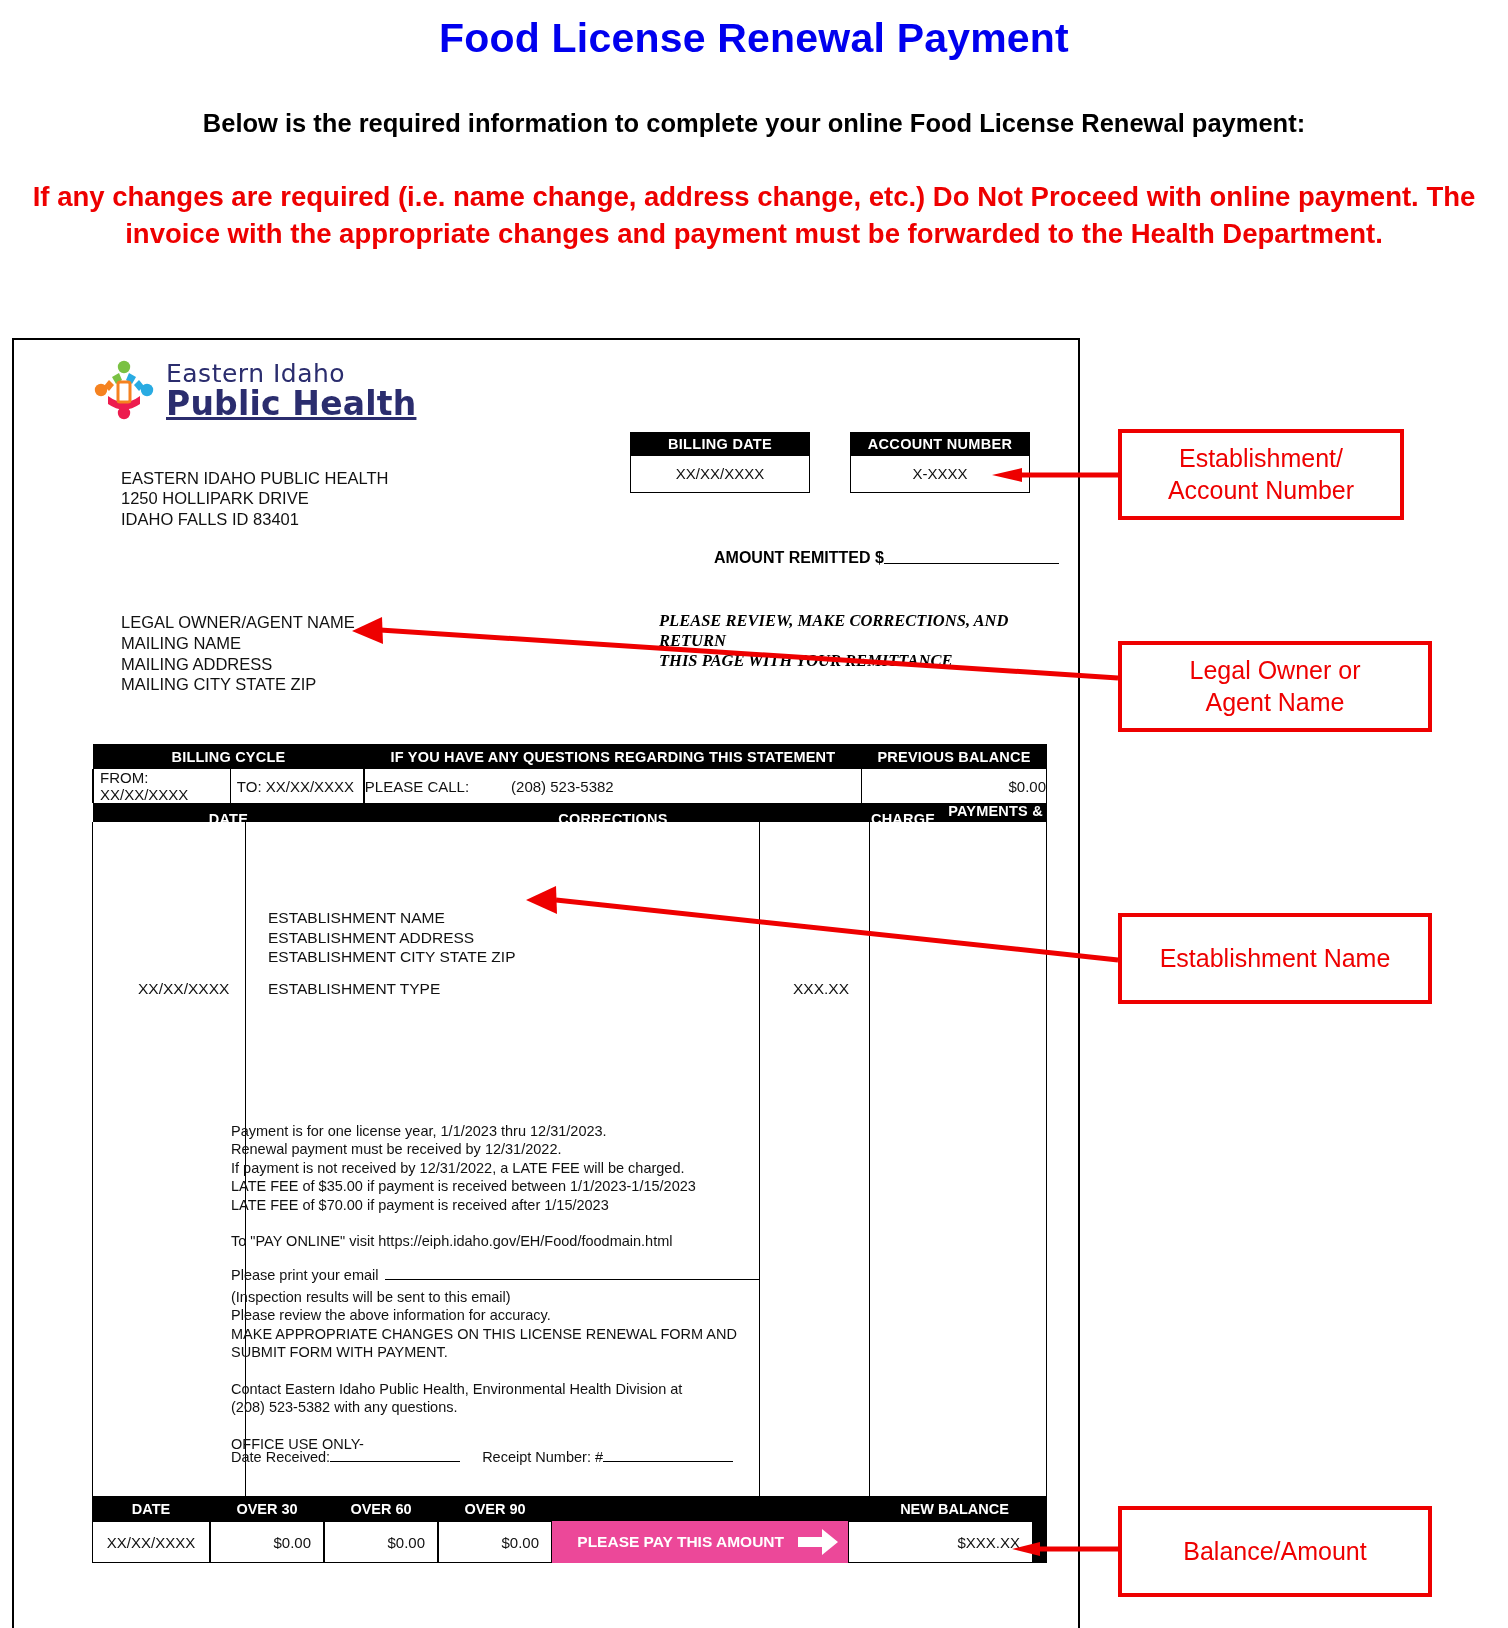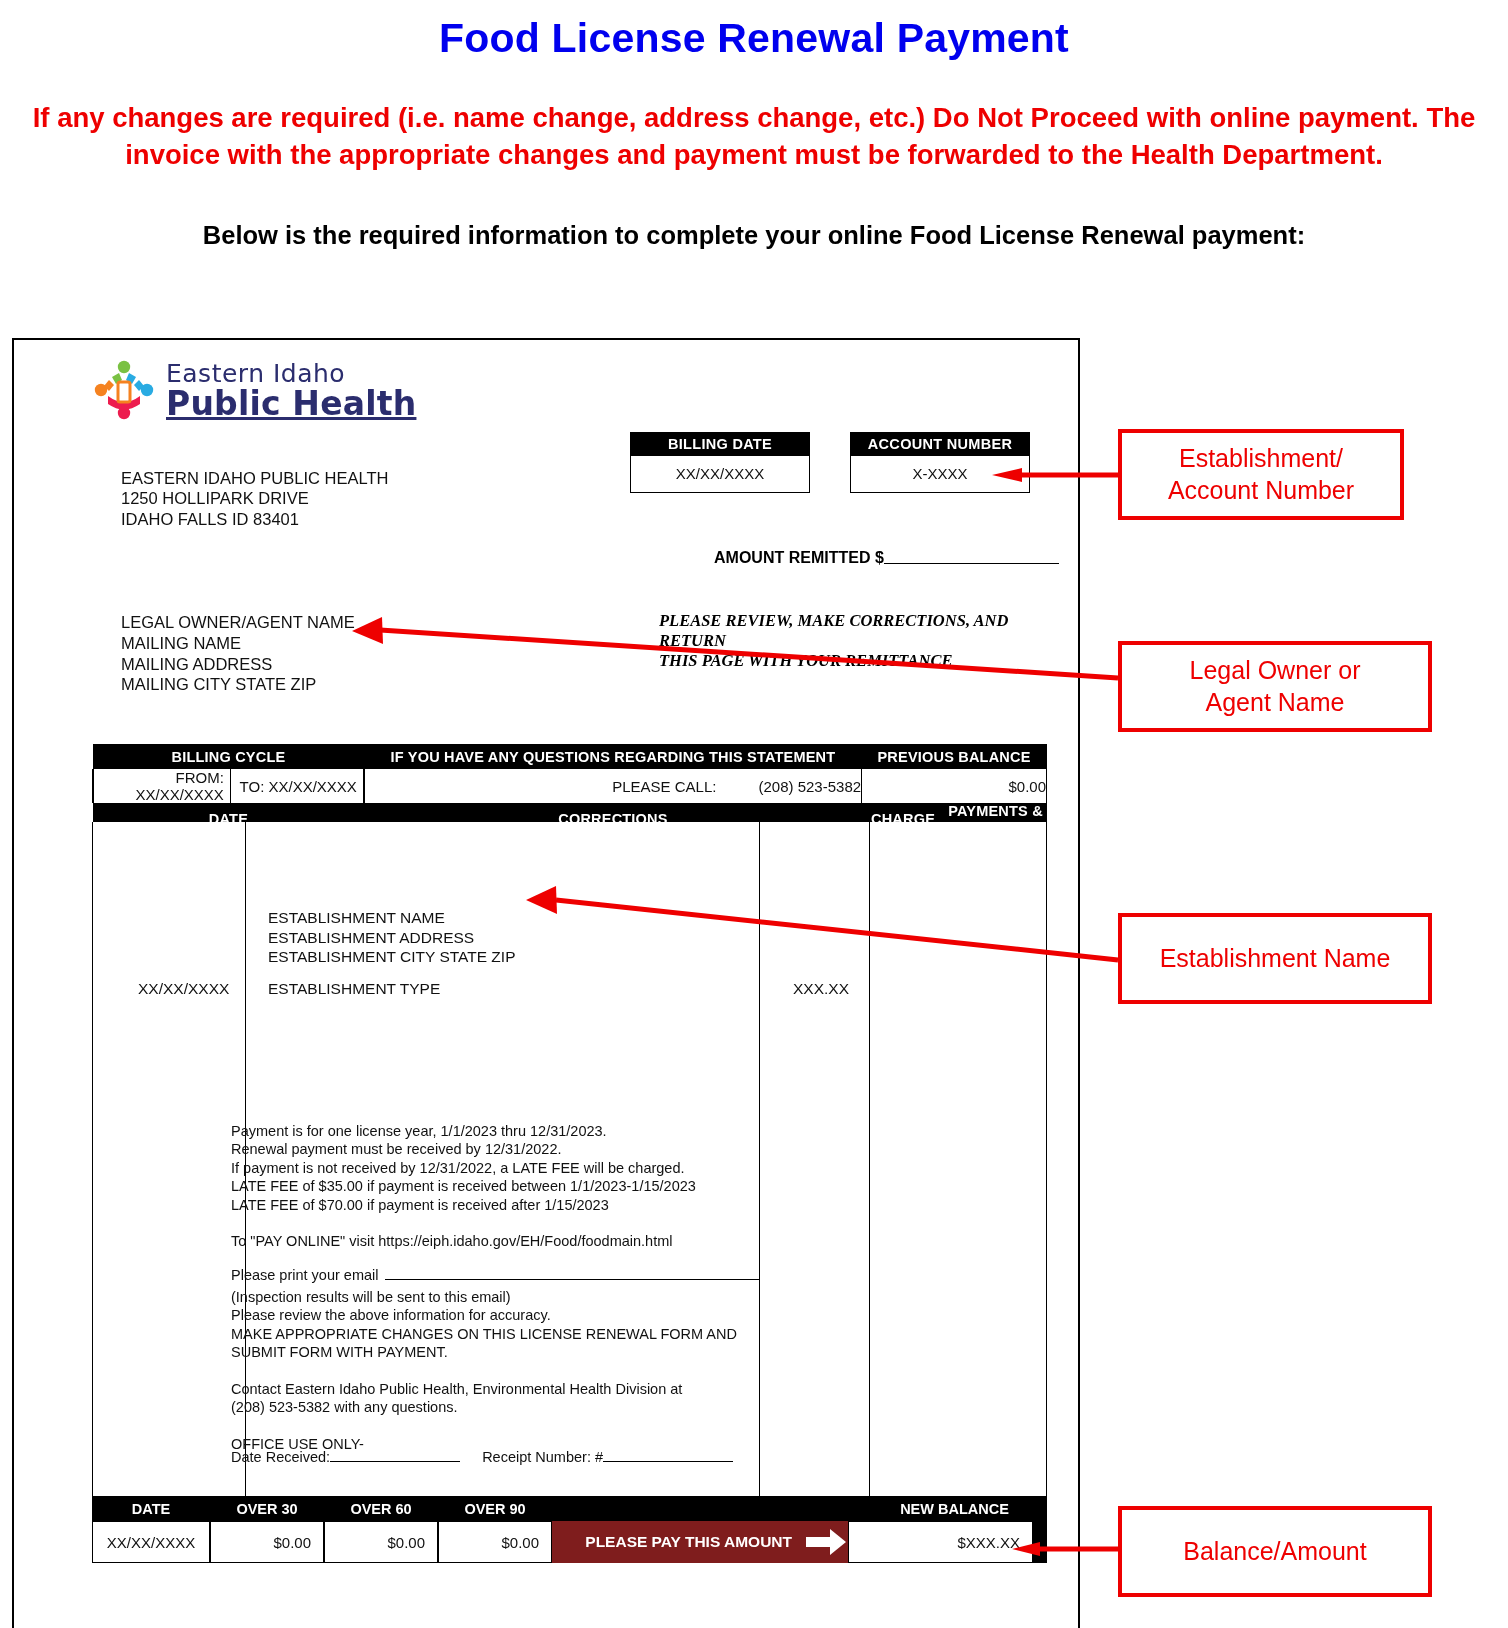--- a/index.html
+++ b/index.html
@@ -121,21 +121,21 @@
     height: 25px;
   }
   .cellrow td {
     border-left: 1.2px solid #000;
     border-right: 1.2px solid #000;
     font-size: 15px; color: #111;
     height: 27px;
     padding: 0 8px;
     background: #fff;
   }
-  .cell-left { text-align: right; }
+  .cell-left { text-align: left; }
   .cell-right { text-align: right; }
   .call-label { display: inline-block; }
   .call-num { display: inline-block; margin-left: 42px; }
 
   
   #stmt-body {
     position: absolute; left: 78px; top: 482px;
     width: 955px; height: 674px;
     border-left: 1.5px solid #000;
     border-right: 1.5px solid #000;
@@ -202,23 +202,23 @@
   }
   .w-date { width: 118px; }
   .w-30 { width: 114px; }
   .w-60 { width: 114px; }
   .w-90 { width: 114px; }
   .w-mid { width: 310px; }
   .w-bal { width: 185px; }
   .ac-center { justify-content: center; }
   .ac-right { justify-content: flex-end; padding-right: 12px; }
   #pay-this {
-    width: 296px; background: #7f1d1d; color: #fff;
+    width: 296px; background: #ec4899; color: #fff;
     display: flex; align-items: center; justify-content: flex-end;
-    font-size: 15.5px; font-weight: bold; 
+    font-size: 15.5px; font-weight: bold; padding-right: 8px;
   }
   #pay-arrow { margin-left: 12px; display: flex; align-items: center; }
 
   
   .callout {
     position: absolute;
     border: 4px solid #ee0000;
     background: #fff;
     color: #ee0000;
     display: flex; align-items: center; justify-content: center;
@@ -232,22 +232,22 @@
   #callout-estname { left: 1118px; top: 913px; width: 314px; height: 91px; }
   #callout-balance { left: 1118px; top: 1506px; width: 314px; height: 91px; }
 
   #annot-svg { position: absolute; left: 0; top: 0; width: 1508px; height: 1628px; pointer-events: none; }
 </style>
 </head>
 <body>
 
 <div id="header">
   <h1 id="page-title">Food License Renewal Payment</h1>
+  <p id="instruction-text">Below is the required information to complete your online Food License Renewal payment:</p>
   <p id="warning-text">If any changes are required (i.e. name change, address change, etc.) Do Not Proceed with online payment.  The invoice with the appropriate changes and payment must be forwarded to the Health Department.</p>
-  <p id="instruction-text">Below is the required information to complete your online Food License Renewal payment:</p>
 </div>
 
 <div id="invoice">
 
   <div id="logo-wrap">
     <div id="logo-mark">
       <svg width="64" height="64" viewBox="0 0 64 64">
         <circle cx="32" cy="9" r="6.2" fill="#7ac143"></circle>
         <circle cx="9" cy="32" r="6.2" fill="#f58220"></circle>
         <circle cx="55" cy="32" r="6.2" fill="#29abe2"></circle>

